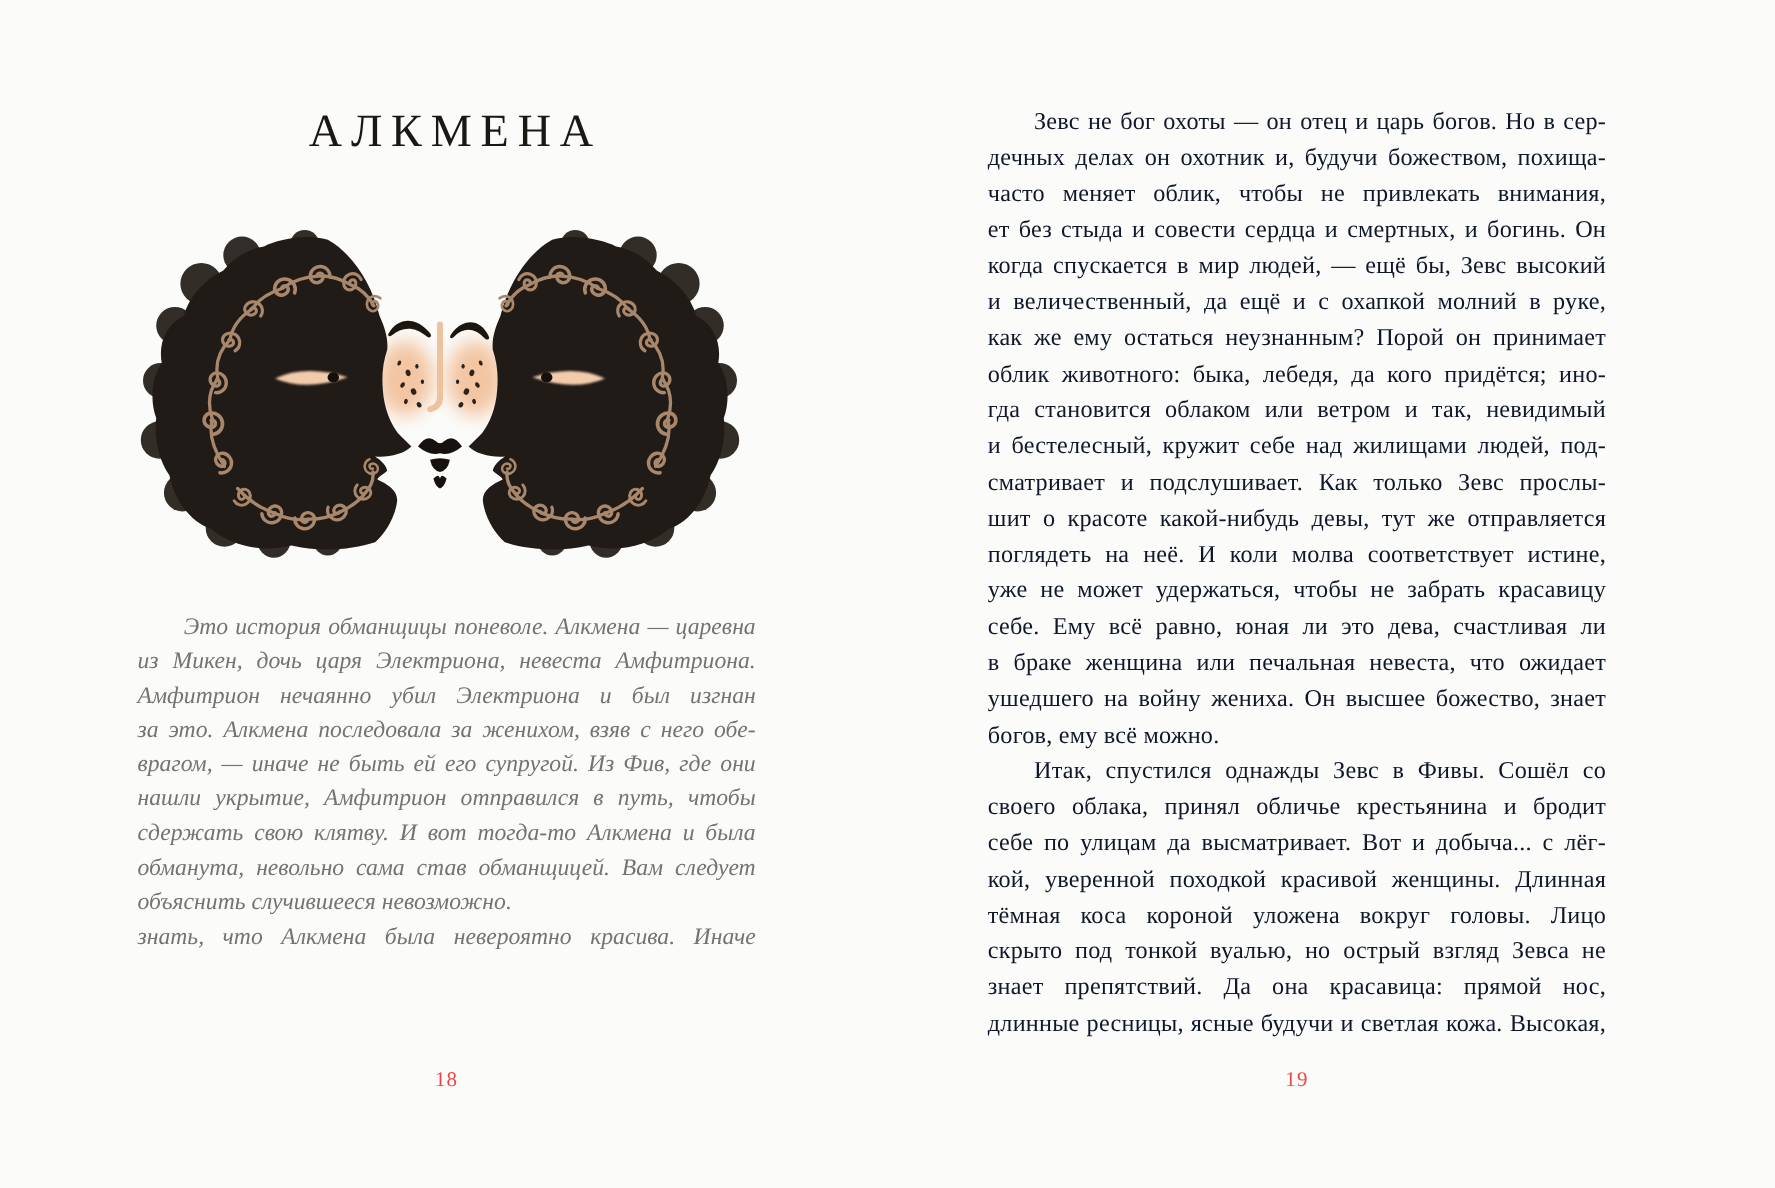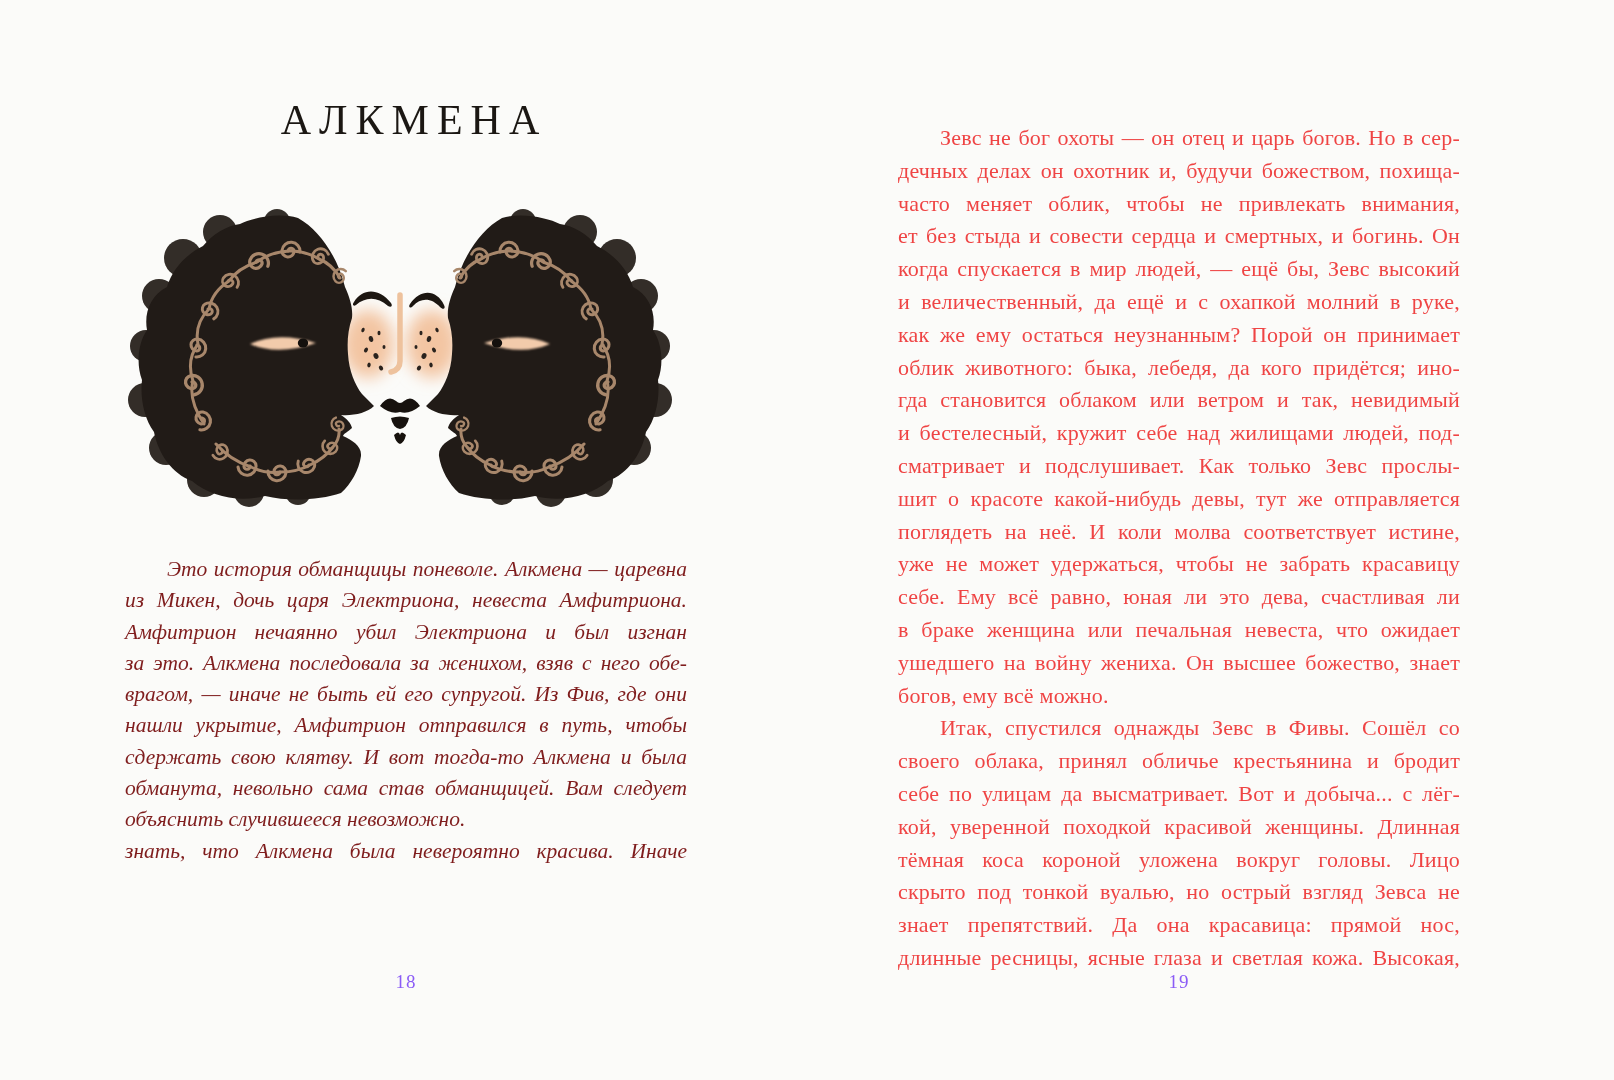--- a/index.html
+++ b/index.html
@@ -14,30 +14,30 @@
 
   .chapter-title{
     position:absolute;left:125px;top:96px;width:562px;
     text-align:center;font-size:42px;letter-spacing:8px;padding-left:8px;
     color:#1b1713;font-weight:normal;
   }
 
   .illustration{position:absolute;left:120px;top:178px;width:560px;height:334px;}
 
   .text-block{position:absolute;width:562px;}
-  .left-par{left:125px;top:554px;font-style:italic;font-size:21.5px;line-height:31.3px;color:#7f1d1d;}
-  .right-par{left:898px;top:94px;font-size:22px;line-height:32.8px;color:#ef4444;letter-spacing:.2px;margin-top:28px;}
+  .left-par{left:125px;top:554px;font-style:italic;font-size:21.5px;line-height:31.3px;color:#737373;}
+  .right-par{left:898px;top:94px;font-size:22px;line-height:32.8px;color:#0f172a;letter-spacing:.2px;}
 
   .line{text-align:justify;text-align-last:justify;white-space:normal;}
   .line.indent{text-indent:42px;}
   .line.para-end{text-align-last:left;}
 
   .pagenum{
     position:absolute;top:971px;width:562px;text-align:center;
-    font-size:19px;color:#8b5cf6;letter-spacing:1px;
+    font-size:19px;color:#ef4444;letter-spacing:1px;
   }
   .pagenum.pn-left{left:125px;}
   .pagenum.pn-right{left:898px;}
 </style>
 </head>
 <body>
 
 <div class="spread">
 
   <div class="page left">
@@ -201,19 +201,19 @@
         <div class="line para-end">богов, ему всё можно.</div>
       </div>
     <div>
         <div class="line indent">Итак, спустился однажды Зевс в Фивы. Сошёл со</div>
         <div class="line">своего облака, принял обличье крестьянина и бродит</div>
         <div class="line">себе по улицам да высматривает. Вот и добыча... с лёг-</div>
         <div class="line">кой, уверенной походкой красивой женщины. Длинная</div>
         <div class="line">тёмная коса короной уложена вокруг головы. Лицо</div>
         <div class="line">скрыто под тонкой вуалью, но острый взгляд Зевса не</div>
         <div class="line">знает препятствий. Да она красавица: прямой нос,</div>
-        <div class="line">длинные ресницы, ясные глаза и светлая кожа. Высокая,</div>
+        <div class="line">длинные ресницы, ясные будучи и светлая кожа. Высокая,</div>
       </div>
   </div>
 
   <div class="pagenum pn-right">19</div>
 
 </div>
 
 </body></html>

